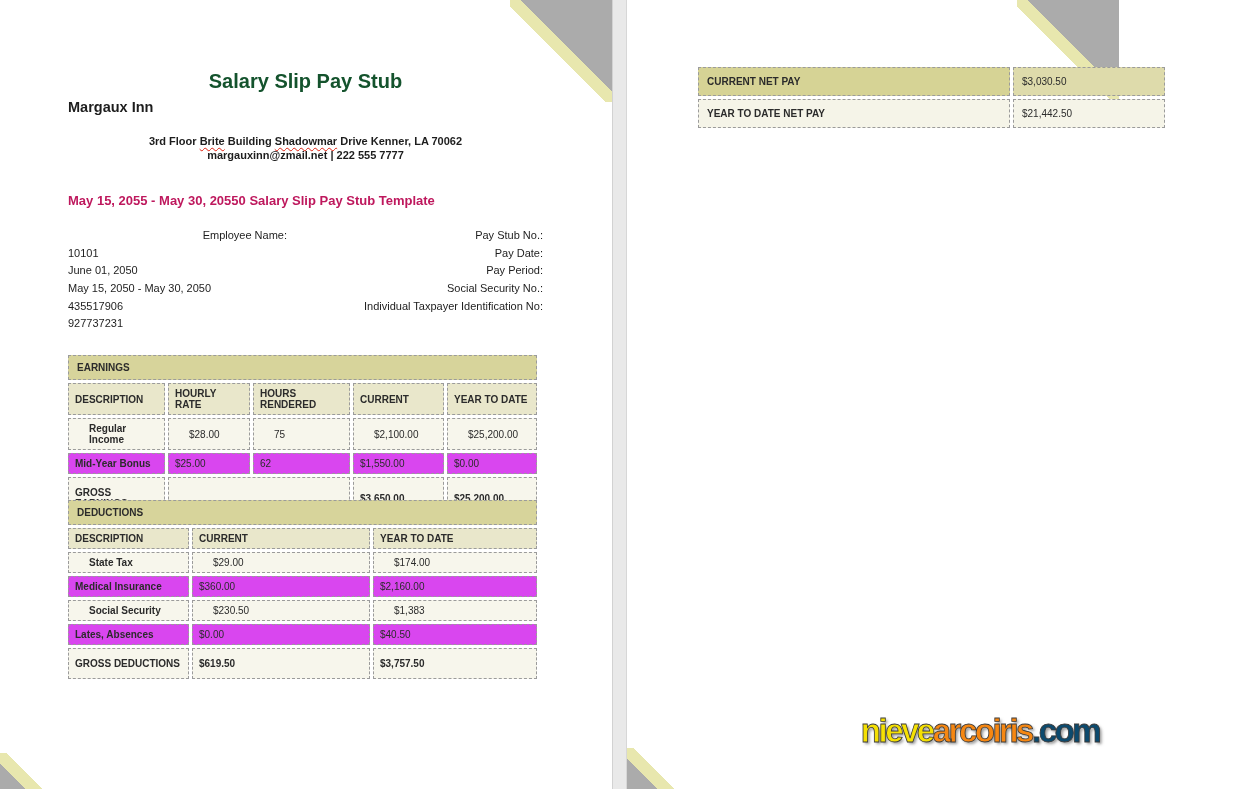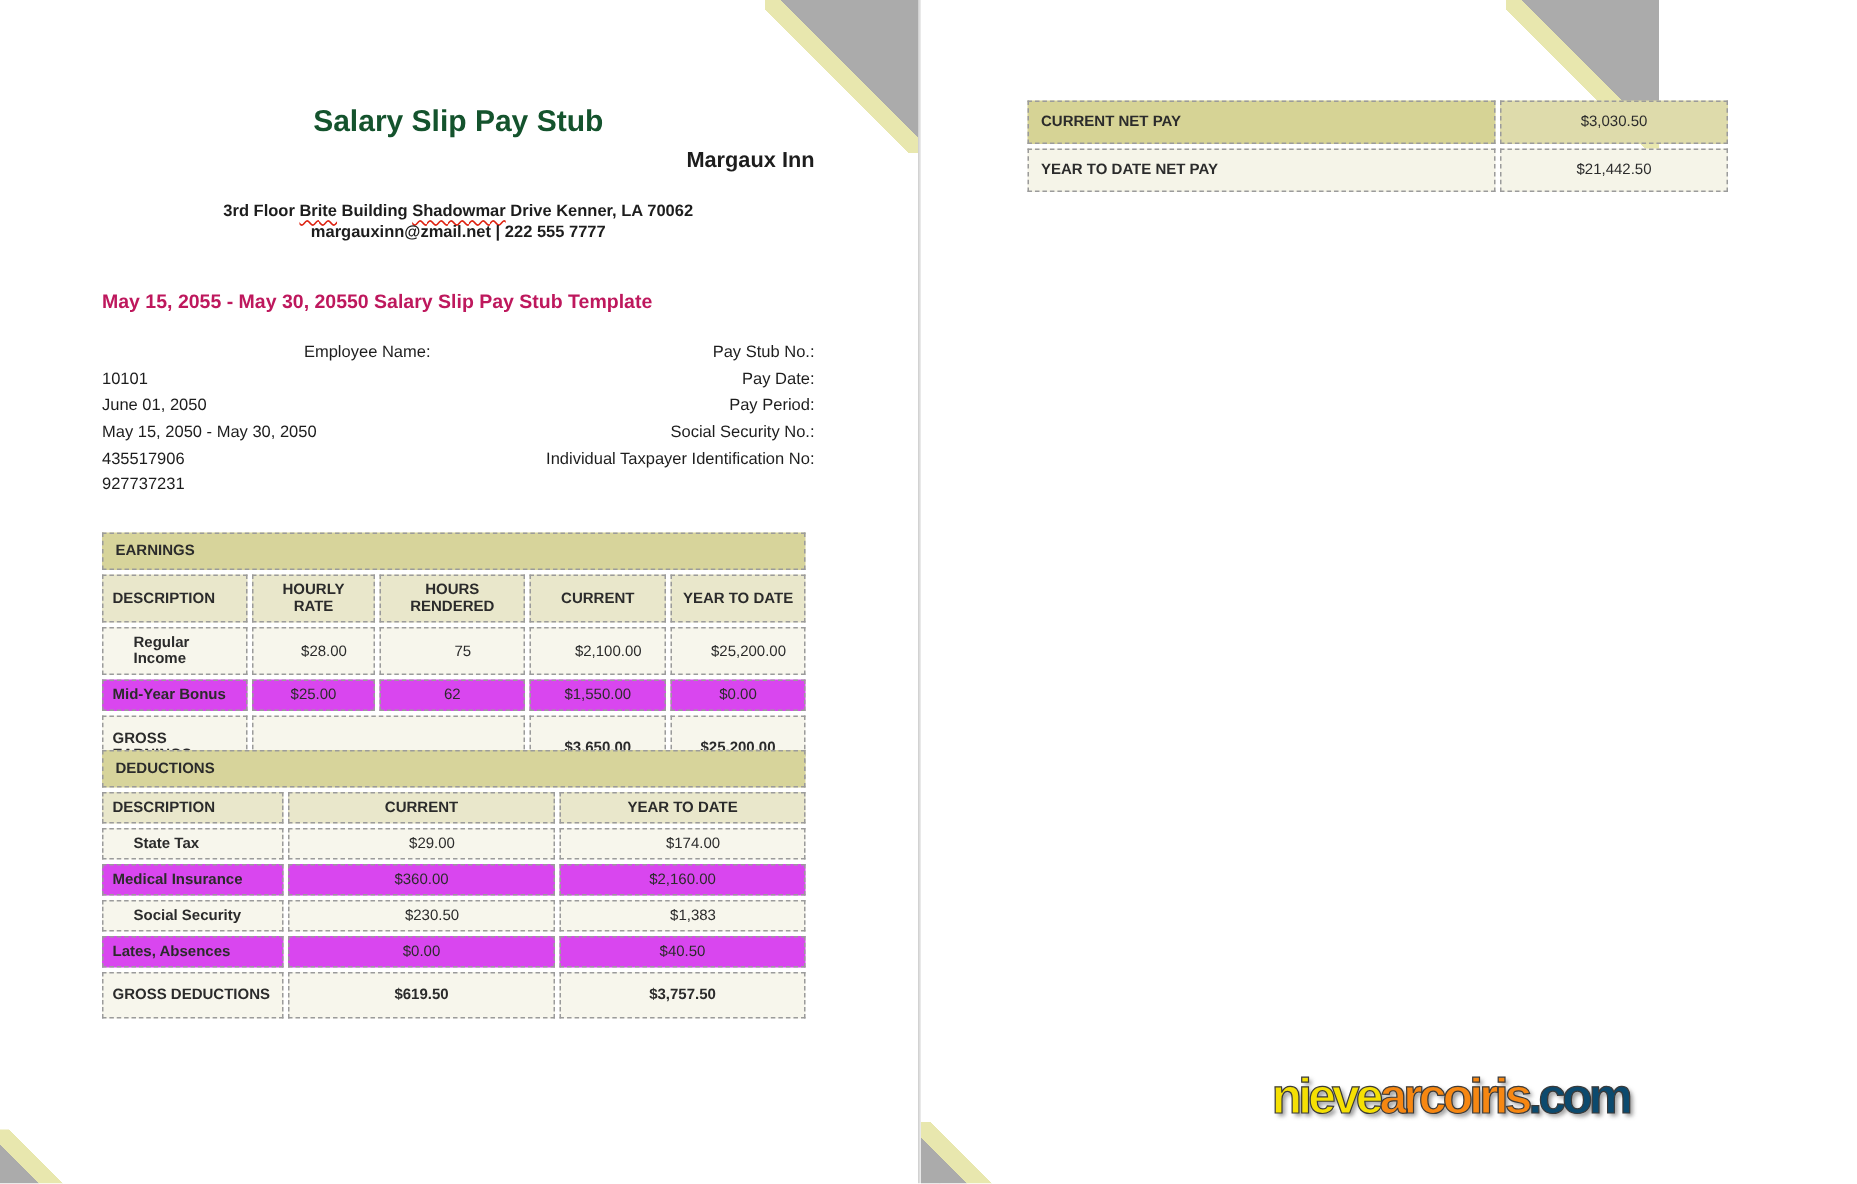--- a/index.html
+++ b/index.html
@@ -3,54 +3,54 @@
 <meta charset="utf-8">
 <style>
   * { margin:0; padding:0; box-sizing:border-box; }
   html,body { background:#ffffff; }
   body { font-family:"Liberation Sans", sans-serif; }
 
   .stage { position:relative; width:1238px; height:789px; overflow:hidden; background:#ffffff; }
 
   .page { position:absolute; top:0; height:789px; background:#ffffff; }
   .page-left  { left:0;   width:612px; }
-  .page-right { left:614px; width:492px; }
+  .page-right { left:627px; width:492px; }
   .page-gap   { position:absolute; top:0; left:612px; width:15px; height:789px;
                 background:#e9e9e9; border-left:1px solid #d2d2d2; border-right:1px solid #d7d7d7; }
 
   
   .tri { position:absolute; width:102px; height:102px; pointer-events:none; }
   .tri-tr { top:0; right:0;
             background:linear-gradient(to bottom left, #ababab 0 45%, #e8e7ae 45% 53%, rgba(255,255,255,0) 53%); }
   .tri-bl { left:0;
             background:linear-gradient(to top right, #ababab 0 45%, #e8e7ae 45% 53%, rgba(255,255,255,0) 53%); }
   .page-left  .tri-bl { top:753px; }
   .page-right .tri-bl { top:748px; }
 
   
   .doc-title { position:absolute; top:70px; left:68px; width:475px; text-align:center;
                font-size:20px; font-weight:bold; color:#14532d; }
-  .company   { position:absolute; top:99px; left:68px; width:475px; text-align:right;
+  .company   { position:absolute; top:99px; left:68px; width:475px; text-align:left;
                font-size:14.5px; font-weight:bold; color:#1d1d1d; }
   .addr-block{ position:absolute; top:135px; left:38px; width:535px; text-align:center;
                font-size:11px; font-weight:bold; color:#1d1d1d; line-height:13.5px; }
   .sic { text-decoration:underline wavy #dd2211; text-decoration-thickness:1px; text-underline-offset:2px; }
 
   .period-heading { position:absolute; top:193px; left:68px; width:500px;
                     font-size:13px; font-weight:bold; color:#be185d; }
 
   .info-grid { position:absolute; top:229px; left:68px; width:475px;
                display:grid; grid-template-columns:219px 1fr; grid-auto-rows:17.7px;
                font-size:11px; color:#1d1d1d; }
   .info-label { font-weight:normal;text-align:right; }
 
   
   .tbl { position:absolute; border-collapse:separate; border-spacing:3px; table-layout:fixed; }
   .tbl td { border:1px dashed #9b9b9b; font-size:10px; color:#2b2b2b;
-            padding:4px 6px; text-align:center; background:#f7f6ec; overflow:hidden; }
+            padding:4px 6px; text-align:left; background:#f7f6ec; overflow:hidden; }
   td.desc { text-align:left; font-weight:bold; }
   .bar    { background:#d7d49b !important; font-weight:bold; font-size:10.5px;
             text-align:left !important; padding:6px 8px !important; color:#262626; }
   .cols td { background:#e9e7cb; font-weight:bold; }
   .r0 td { background:#f7f6ec;padding-left:20px; }
   .r1 td { background:#d946ef; }
   .gross td { background:#f7f6ec; font-weight:bold; padding-top:9px; padding-bottom:9px; }
 
   .tbl-earnings   { top:352px; left:65px; width:475px; }
   .tbl-deductions { top:497px; left:65px; width:475px; }

